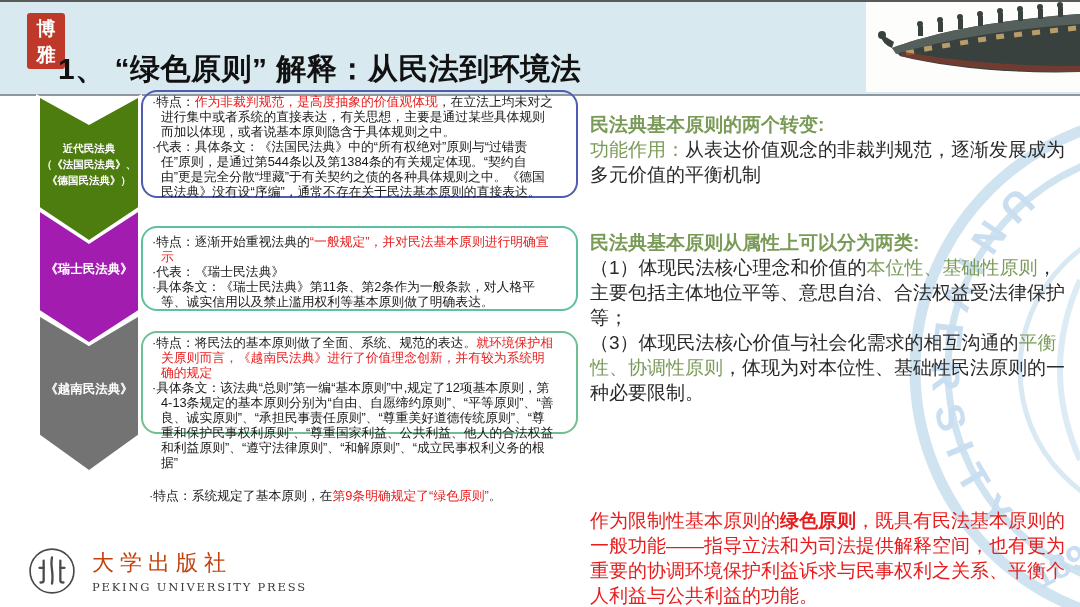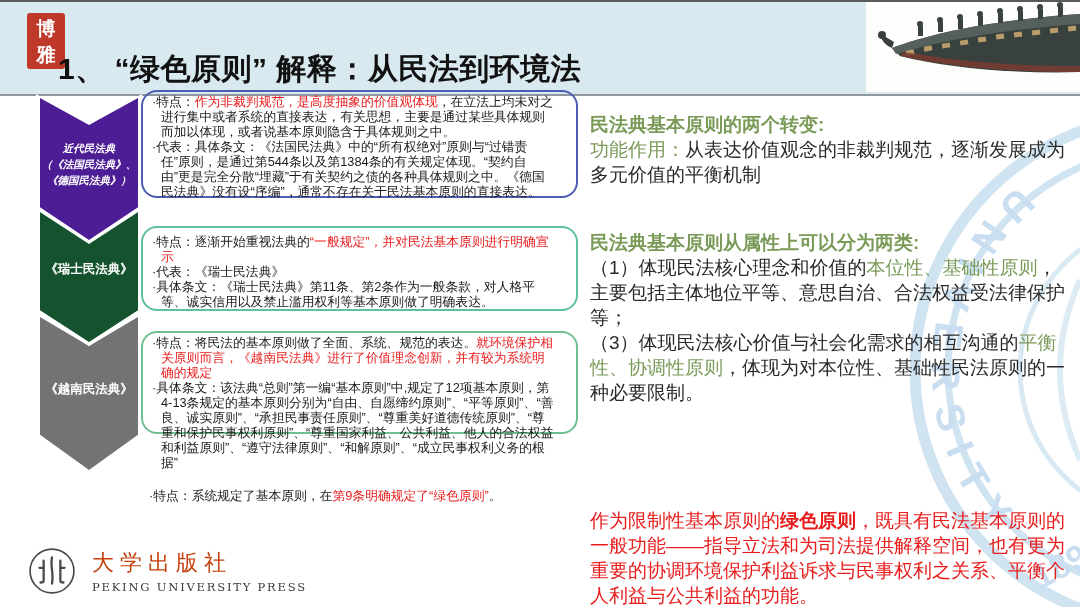--- a/index.html
+++ b/index.html
@@ -121,28 +121,28 @@
           <rect x="166" y="28" width="8" height="5" transform="rotate(-7 170 30)"></rect>
           <rect x="184" y="26" width="8" height="5" transform="rotate(-6 188 28)"></rect>
           <rect x="202" y="24" width="8" height="5" transform="rotate(-6 206 26)"></rect>
         </g>
         <path d="M 34 54 C 90 66, 150 70, 214 70 L 214 64 C 150 64, 95 60, 38 50 Z" fill="#7e3b2f" opacity="0.8"></path>
       </svg>
     </div>
   </div>
 
   <div class="chev chev1">
-    <div class="chev-in" style="background-color: #4c1d95; font-style: italic;">
+    <div class="chev-in" style="background-color: #4d7c0f;">
       <span class="chev-label">近代民法典
 （《法国民法典》、
 《德国民法典》）</span>
     </div>
   </div>
   <div class="chev chev2">
-    <div class="chev-in" style="background-color: #14532d;">
+    <div class="chev-in" style="background-color: #a21caf;">
       <span class="chev-label">《瑞士民法典》</span>
     </div>
   </div>
   <div class="chev chev3">
     <div class="chev-in" style="background-color: #737373;">
       <span class="chev-label">《越南民法典》</span>
     </div>
   </div>
 
   <div class="fbox fbox1" style="border-color: rgb(78, 92, 178);">

